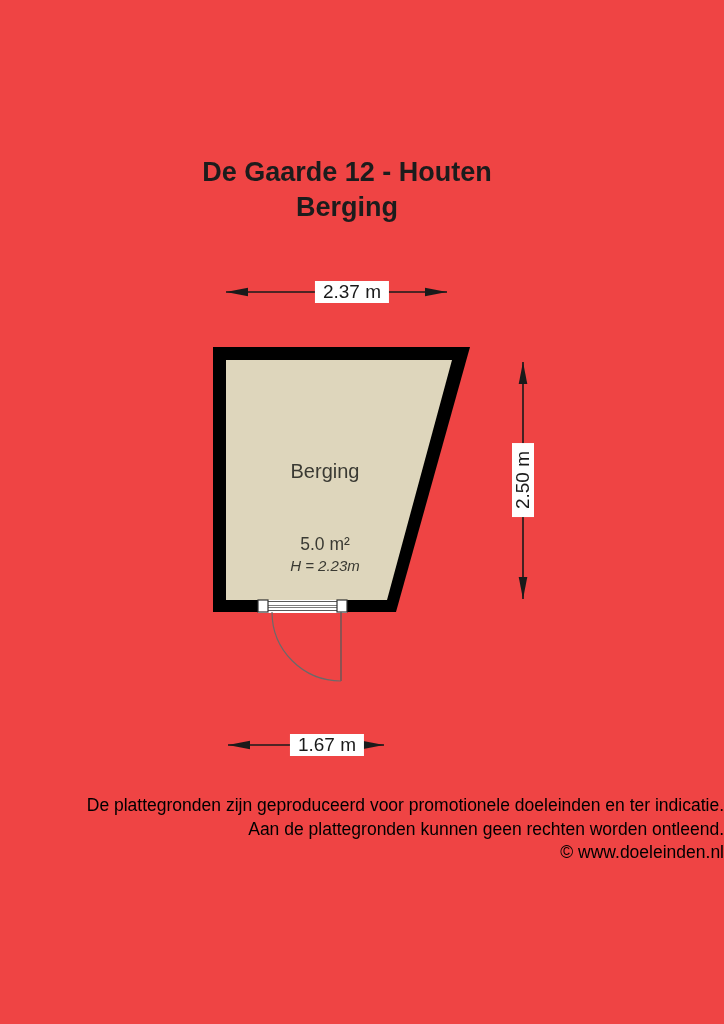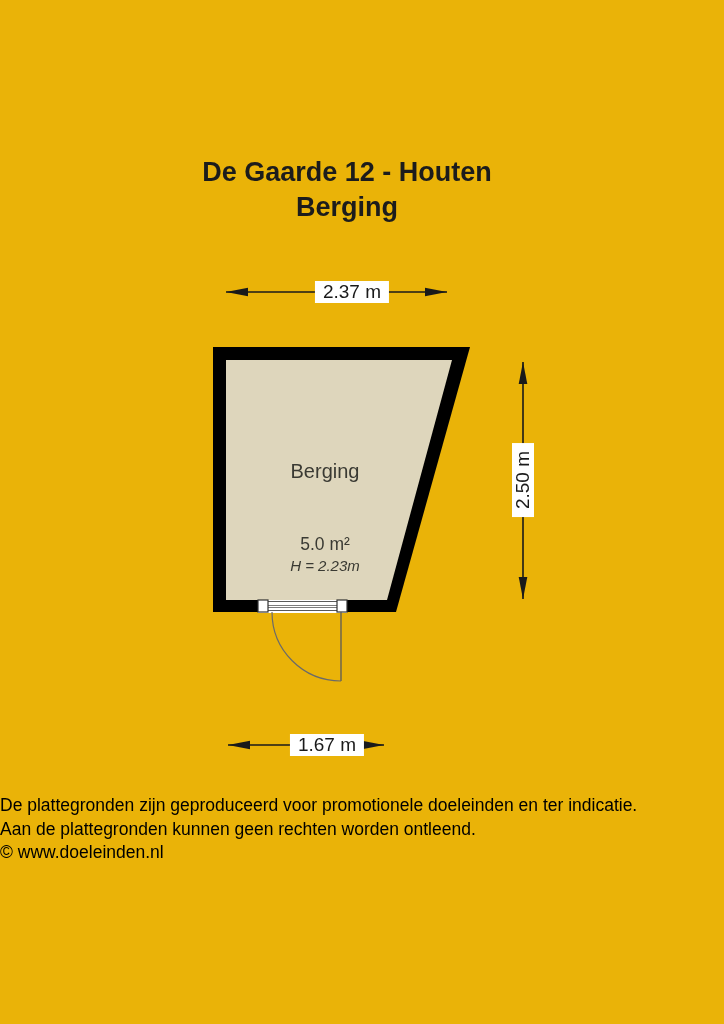--- a/index.html
+++ b/index.html
@@ -4,21 +4,21 @@
 <style>
   html, body {
     margin: 0;
     padding: 0;
     background: #ffffff;
   }
   .page {
     position: relative;
     width: 724px;
     height: 1024px;
-    background: #eab308;
+    background: #ef4444;
     overflow: hidden;
     font-family: "Liberation Sans", "DejaVu Sans", sans-serif;
     color: #1a1a1a;
   }
   .plan-svg {
     position: absolute;
     left: 0;
     top: 0;
     width: 724px;
     height: 1024px;
@@ -56,21 +56,21 @@
     white-space: nowrap;
   }
   .room-label .room-name { font-size: 20px;   line-height: 27px; }
   .room-label .room-area { font-size: 17.5px; line-height: 23px; margin-top: 48px; }
   .room-label .room-h    { font-size: 15px;   line-height: 19px; font-style: italic; }
   .footer-block {
     position: absolute;
     left: 0;
     right: 0;
     top: 794px;
-    text-align: left;
+    text-align: right;
     font-size: 17.5px;
     line-height: 23.5px;
     color: #000000;
   }
 </style>
 </head>
 <body>
 
 <div class="page">
 

